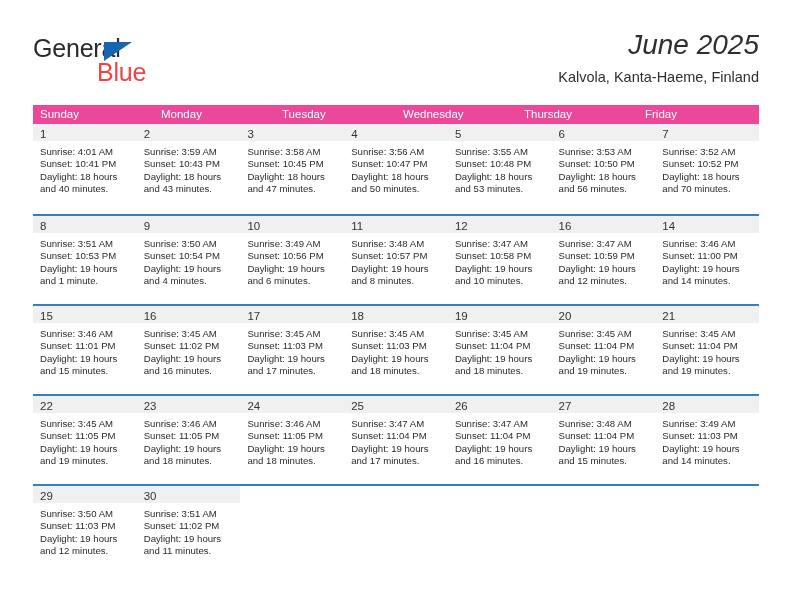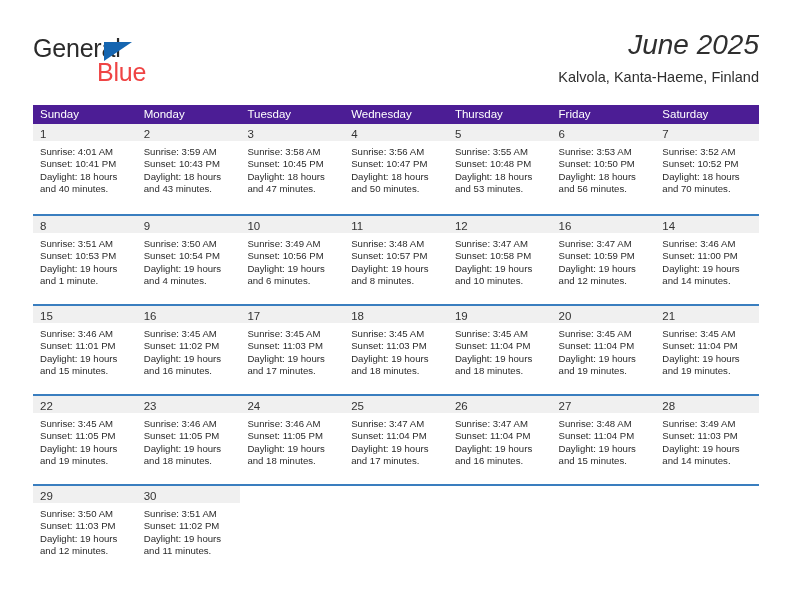--- a/index.html
+++ b/index.html
@@ -92,21 +92,21 @@
 
   
   .calendar {
     position: absolute;
     left: 33px;
     top: 105px;
     width: 726px;
   }
   .weekday-row {
     display: flex;
-    background: #4c1d95;
+    background: #ec4899;
     height: 19px;
   }
   .weekday {
     flex: 1 1 0;
     color: #ffffff;
     font-size: 11.5px;
     line-height: 19px;
     padding-left: 7px;
     box-sizing: border-box;
     white-space: nowrap;
@@ -170,21 +170,20 @@
   </div>
 
   <div class="calendar">
     <div class="weekday-row">
       <div class="weekday">Sunday</div>
       <div class="weekday">Monday</div>
       <div class="weekday">Tuesday</div>
       <div class="weekday">Wednesday</div>
       <div class="weekday">Thursday</div>
       <div class="weekday">Friday</div>
-      <div class="weekday">Saturday</div>
     </div>
 
     <div id="weeks-container">
         <div class="week-row first">
           <div class="day-cell">
             <div class="date-band"><span class="date-num">1</span></div>
             <div class="day-info">
               <div>Sunrise: 4:01 AM</div>
               <div>Sunset: 10:41 PM</div>
               <div>Daylight: 18 hours</div>

